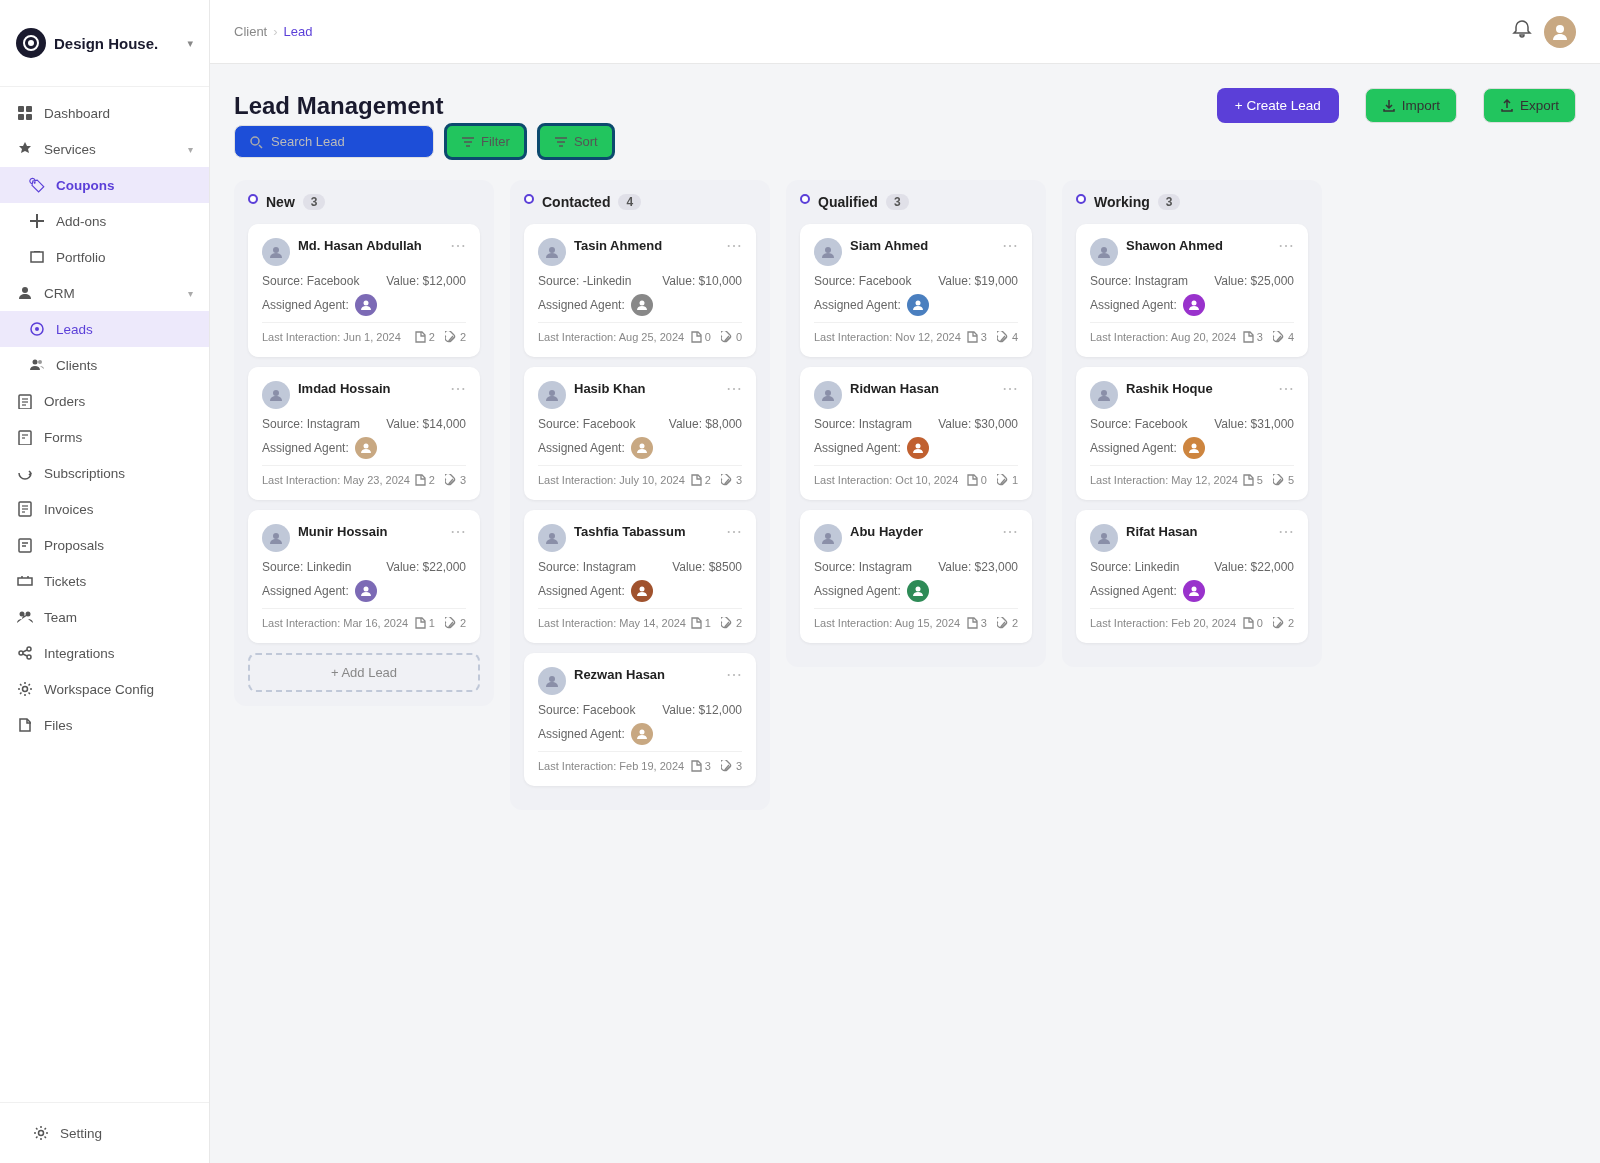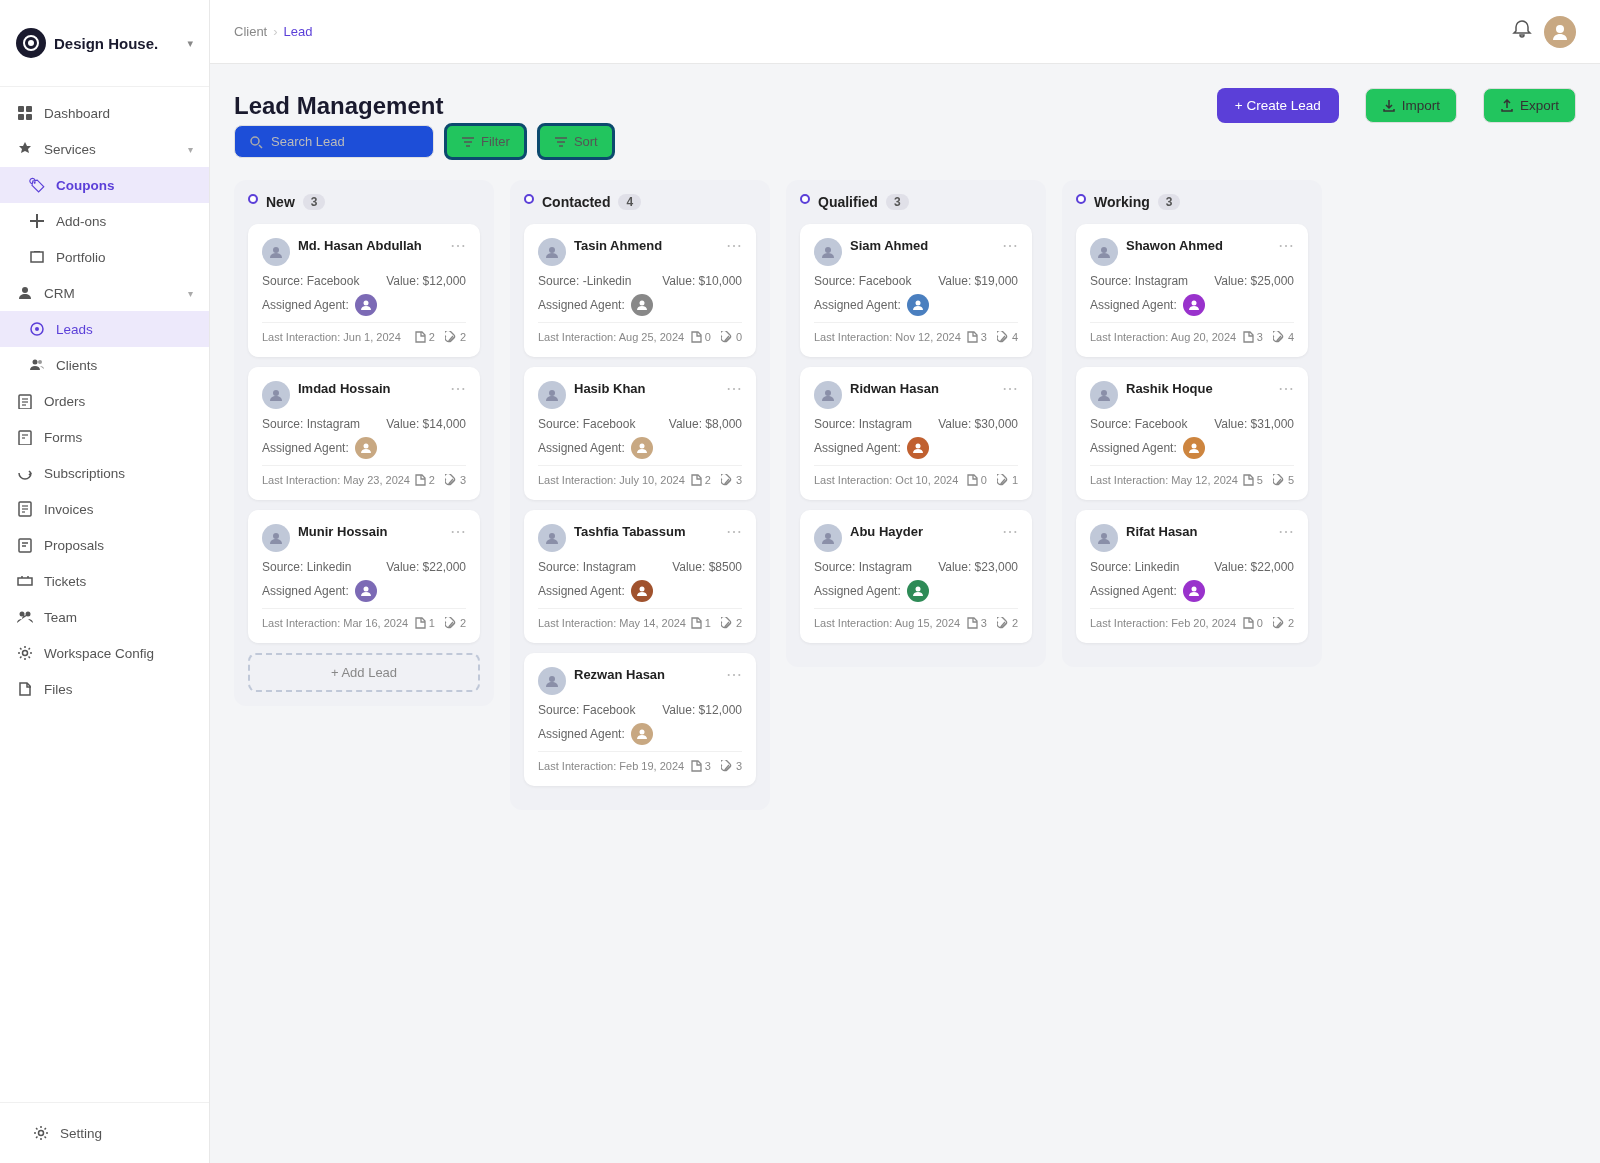--- a/index.html
+++ b/index.html
@@ -242,20 +242,32 @@
       <span class="nav-icon">
         <svg width="16" height="16" viewBox="0 0 16 16" fill="currentColor">
             <circle cx="5" cy="5" r="2.5"></circle>
             <circle cx="11" cy="5" r="2.5"></circle>
             <path d="M0 14c0-2.761 2.239-4 5-4"></path>
             <path d="M11 10c2.761 0 5 1.239 5 4"></path>
             <path d="M5 10c0-2.761 2.239-4 6-4"></path>
           </svg>
       </span>
       <span class="nav-label">Team</span>
+    </div>
+    <div class="nav-item">
+      <span class="nav-icon">
+        <svg width="16" height="16" viewBox="0 0 16 16" fill="none" stroke="currentColor" stroke-width="1.5">
+            <circle cx="4" cy="8" r="2"></circle>
+            <circle cx="12" cy="4" r="2"></circle>
+            <circle cx="12" cy="12" r="2"></circle>
+            <line x1="6" y1="7" x2="10" y2="5"></line>
+            <line x1="6" y1="9" x2="10" y2="11"></line>
+          </svg>
+      </span>
+      <span class="nav-label">Integrations</span>
     </div>
     <div class="nav-item">
       <span class="nav-icon">
         <svg width="16" height="16" viewBox="0 0 16 16" fill="none" stroke="currentColor" stroke-width="1.5">
             <circle cx="8" cy="8" r="2.5"></circle>
             <path d="M8 1v2M8 13v2M1 8h2M13 8h2M3.05 3.05l1.414 1.414M11.536 11.536l1.414 1.414M3.05 12.95l1.414-1.414M11.536 4.464l1.414-1.414"></path>
           </svg>
       </span>
       <span class="nav-label">Workspace Config</span>
     </div>

